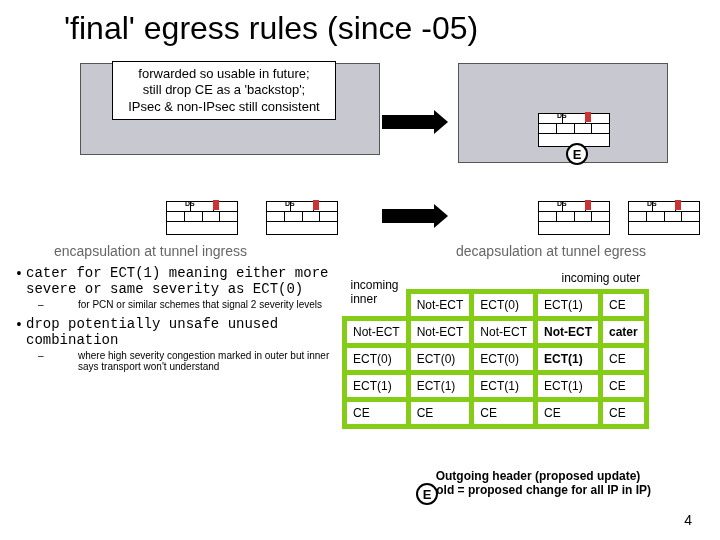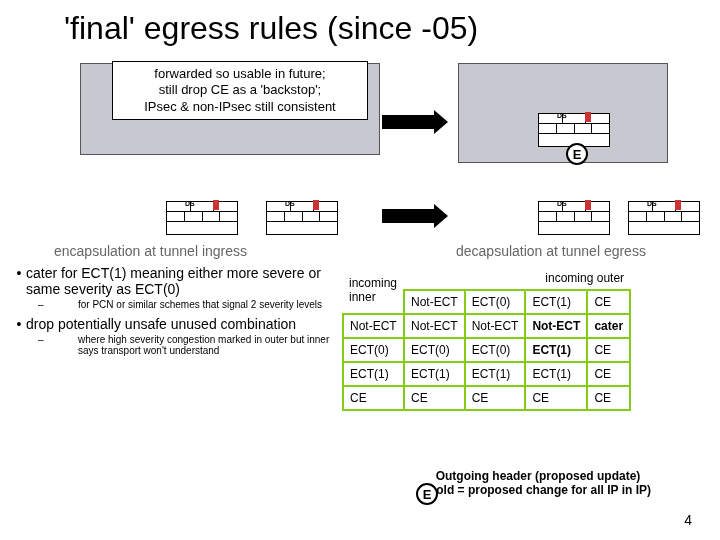--- a/index.html
+++ b/index.html
@@ -2,21 +2,21 @@
 <html><head>
 <meta charset="utf-8">
 <style>
   * { box-sizing: border-box; margin: 0; padding: 0; }
   body { width: 720px; height: 540px; font-family: Arial, sans-serif; background: #fff; position: relative; overflow: hidden; }
   .title { font-size: 32px; padding: 10px 0 0 64px; color: #000; }
   .top-wrap { position: relative; height: 140px; margin-top: 4px; }
   .left-box, .right-box { position: absolute; background: #c8c8d0; border: 1px solid #555; }
   .left-box { left: 80px; top: 12px; width: 300px; height: 92px; }
   .right-box { left: 458px; top: 12px; width: 210px; height: 100px; }
-  .callout { position: absolute; left: 112px; top: 10px; width: 256px; background: #fff; border: 1px solid #000; font-size: 13px; text-align: center; padding: 4px 6px; z-index: 4; line-height: 1.25; }
+  .callout { position: absolute; left: 112px; top: 10px; width: 224px; background: #fff; border: 1px solid #000; font-size: 13px; text-align: center; padding: 4px 6px; z-index: 4; line-height: 1.25; }
   .ecirc { position: absolute; width: 22px; height: 22px; border: 2px solid #000; border-radius: 50%; background: #fff; font-size: 13px; font-weight: bold; text-align: center; line-height: 20px; z-index: 5; }
   .ec-top { left: 566px; top: 92px; }
   .ec-mid { left: 416px; top: 240px; }
   .mini { position: absolute; width: 72px; height: 34px; border: 1px solid #000; background: #fff; z-index: 3; }
   .mini .hdr { height: 10px; border-bottom: 1px solid #000; display: flex; }
   .mini .hdr span { flex: 1; border-right: 1px solid #000; }
   .mini .hdr span:last-child { border-right: none; }
   .mini .ds { position: absolute; top: -2px; left: 18px; font-size: 7px; font-weight: bold; }
   .mini .ecn { position: absolute; top: -2px; left: 46px; width: 6px; height: 10px; background: #c33; }
   .mini .row2 { height: 10px; border-bottom: 1px solid #000; display: flex; }
@@ -32,26 +32,26 @@
   .ar1:after { content: ""; position: absolute; right: -12px; top: -5px; border-left: 14px solid #000; border-top: 12px solid transparent; border-bottom: 12px solid transparent; }
   .ar1b { left: 382px; top: 158px; width: 54px; height: 14px; }
   .ar1b:after { content: ""; position: absolute; right: -12px; top: -5px; border-left: 14px solid #000; border-top: 12px solid transparent; border-bottom: 12px solid transparent; }
   .mid { position: relative; margin-top: 52px; height: 320px; }
   .sec-h { font-size: 14px; color: #666; position: absolute; }
   .sh-l { left: 54px; top: 0; }
   .sh-r { left: 456px; top: 0; }
   .bullets { position: absolute; left: 12px; top: 22px; width: 340px; font-size: 14px; color: #000; }
   .bul { display: flex; margin-bottom: 2px; }
   .bul .dot { width: 14px; text-align: center; }
-  .bul .txt { flex: 1; }
+  .bul .txt { flex: 1; font-family: Liberation Mono, monospace; }
   .sub { display: flex; margin: 2px 0 6px 26px; font-size: 10px; }
   .sub .dash { width: 16px; }
   .sub .txt { flex: 1; padding-left: 24px; }
   .tbl { position: absolute; left: 342px; top: 24px; border-collapse: collapse; font-size: 12px; }
-  .tbl td, .tbl th { border: 2px solid #84cc16; padding: 4px 6px; text-align: left; background: #fff; font-weight: normal; }
+  .tbl td, .tbl th { border: 5px solid #84cc16; padding: 4px 6px; text-align: left; background: #fff; font-weight: normal; }
   .tbl .nohdr { border: none; background: transparent; }
   .tbl .outerh { border: none; background: transparent; text-align: right; }
   .tbl .b { font-weight: bold; }
   .caption { position: absolute; left: 358px; top: 210px; width: 360px; font-size: 12px; text-align: center; font-weight: bold; margin-top: 16px; }
   .pagen { position: absolute; right: 28px; bottom: 12px; font-size: 14px; }
 </style>
 </head>
 <body>
 
 <div class="title">'final' egress rules (since -05)</div>

